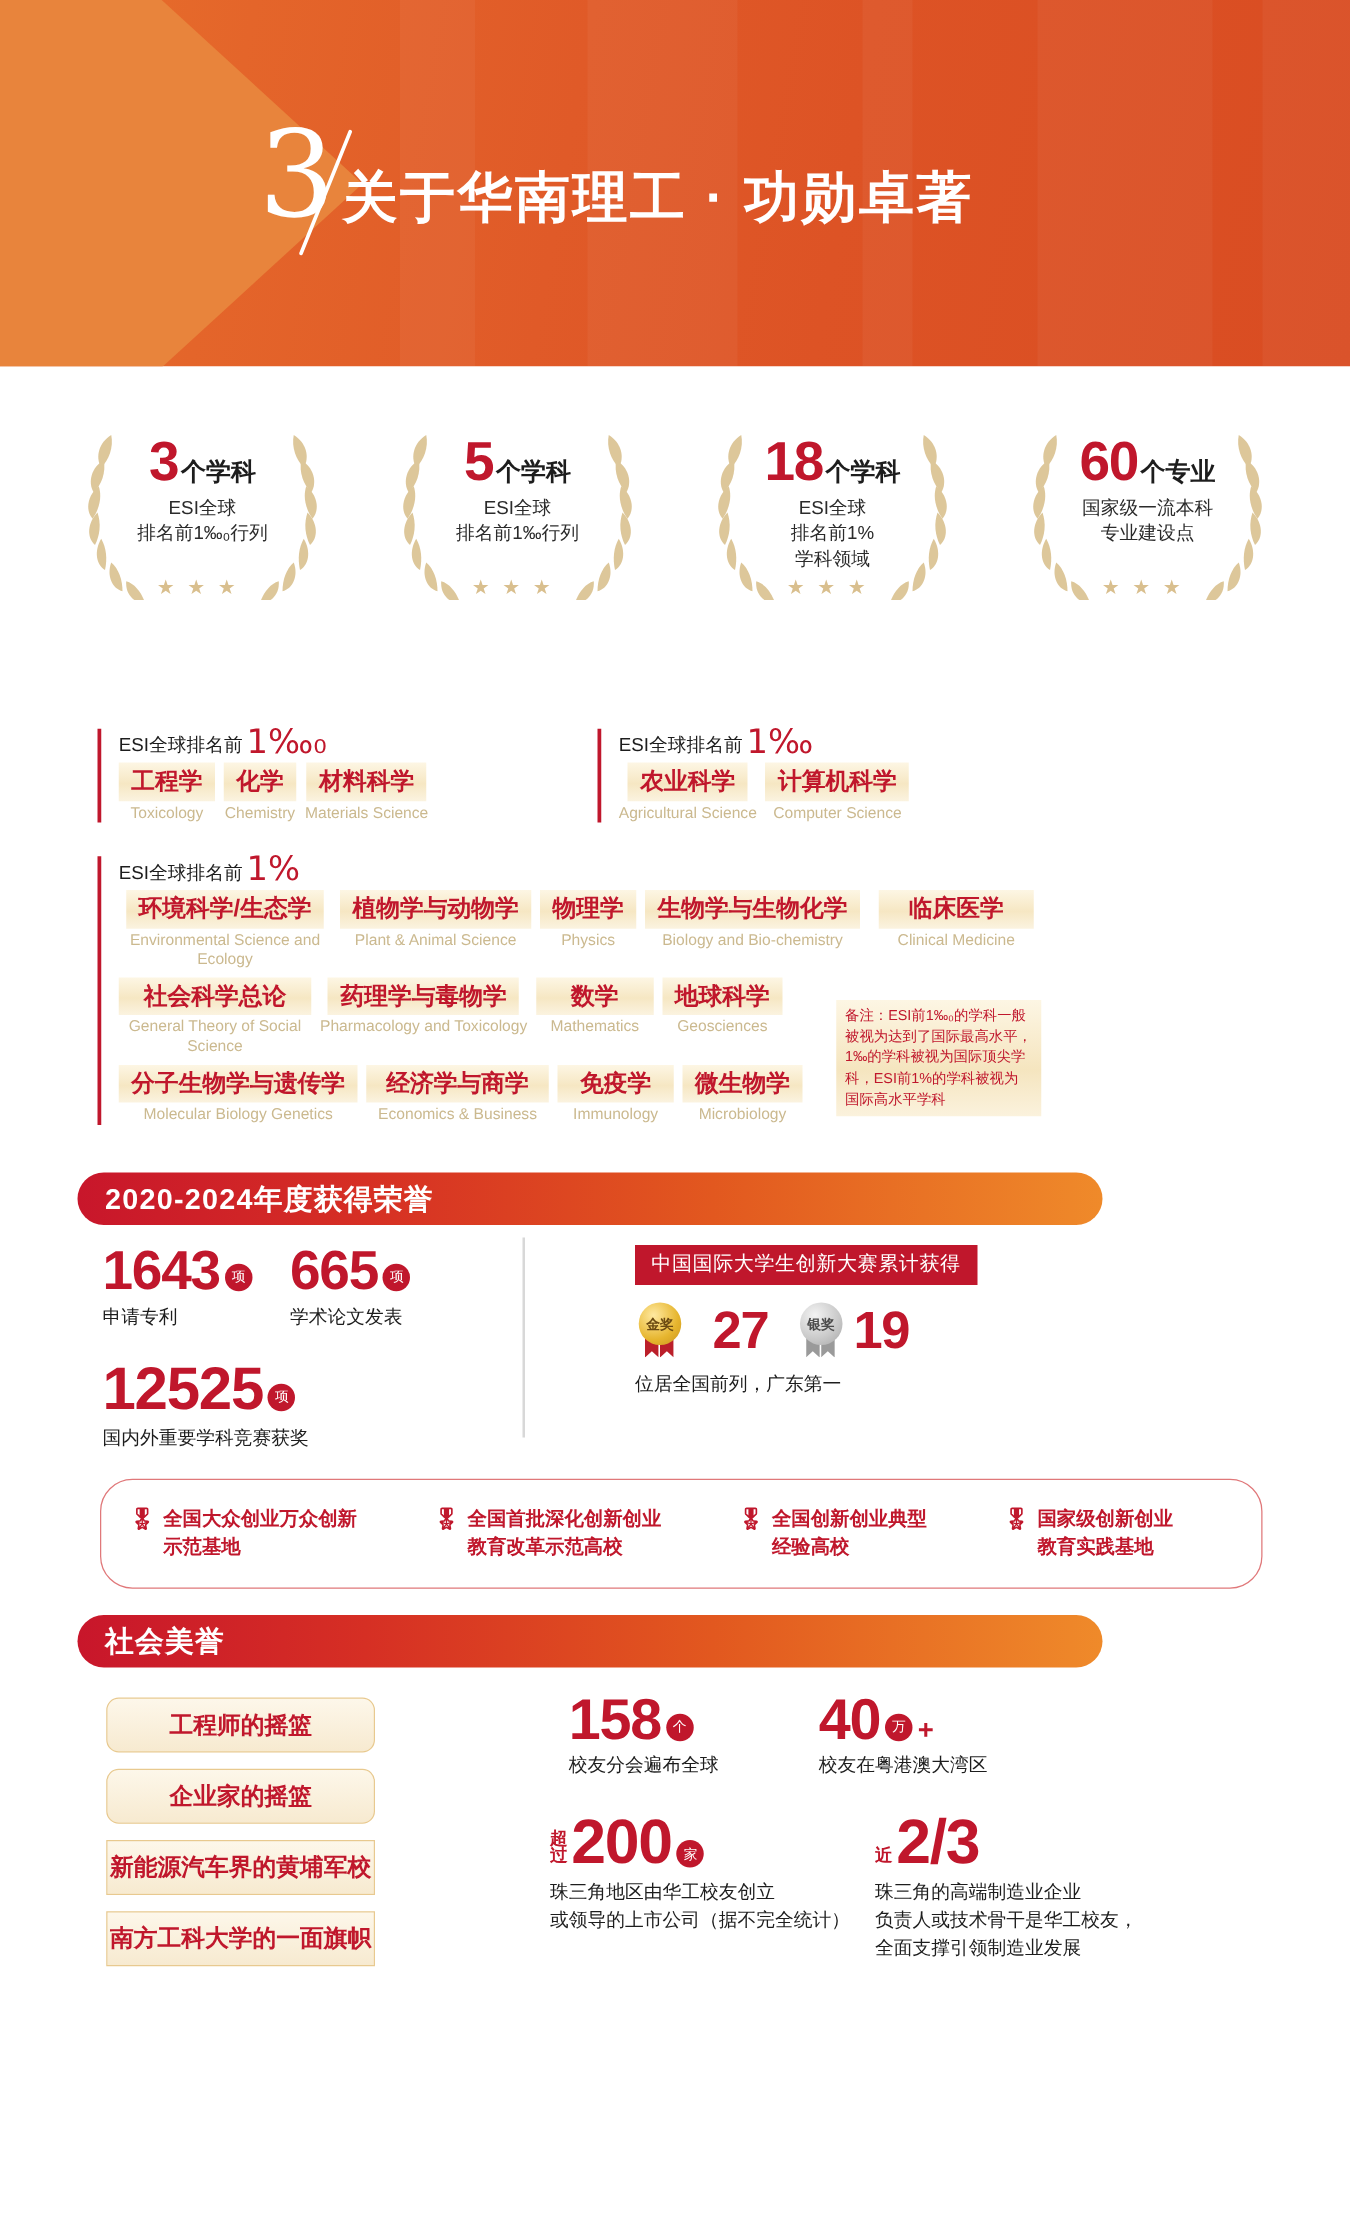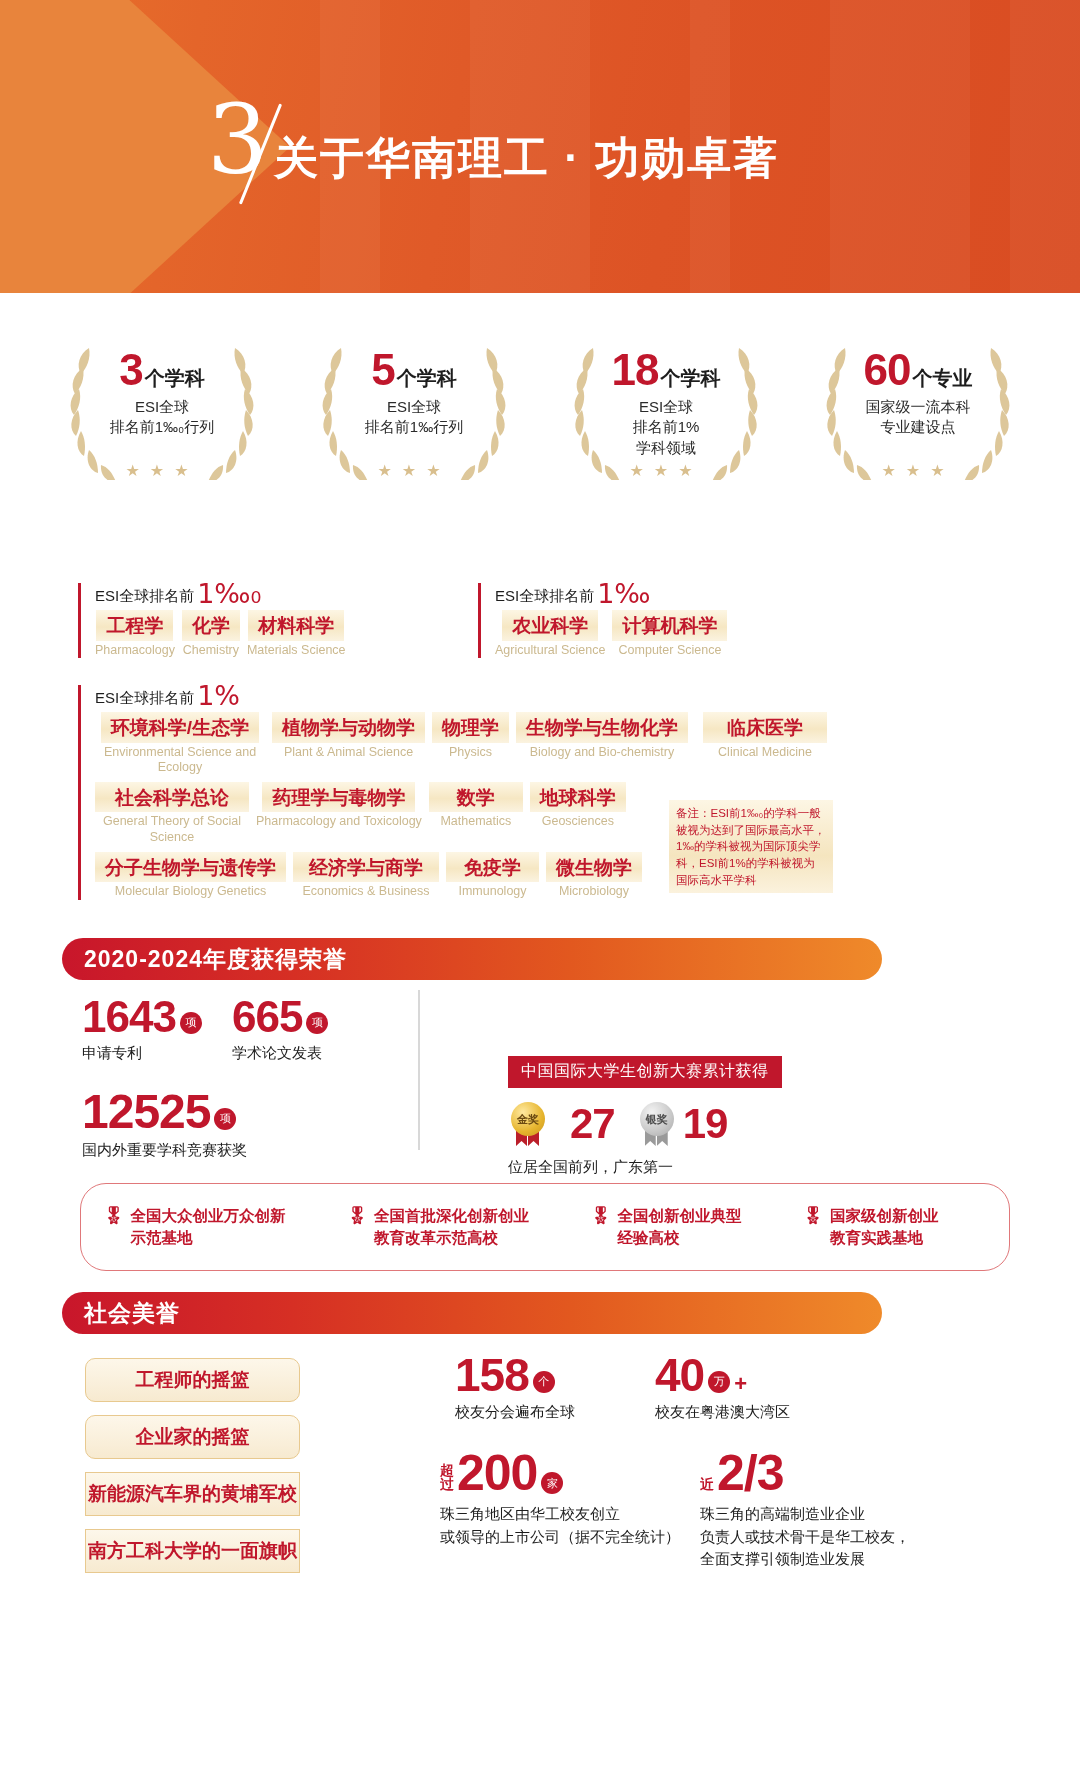--- a/index.html
+++ b/index.html
@@ -291,21 +291,21 @@
   </div>
 
   <div class="esi-block" style="left:78px; top:583px;">
     <div class="esi-label">
       <span>ESI全球排名前</span>
       <span class="pct">1‰₀</span>
     </div>
     <div class="chips">
       <div class="chip-wrap">
         <div class="chip"><span class="chip-cn">工程学</span></div>
-        <div class="chip-en">Pharmacology</div>
+        <div class="chip-en">Toxicology</div>
       </div>
       <div class="chip-wrap">
         <div class="chip"><span class="chip-cn">化学</span></div>
         <div class="chip-en">Chemistry</div>
       </div>
       <div class="chip-wrap">
         <div class="chip"><span class="chip-cn">材料科学</span></div>
         <div class="chip-en">Materials Science</div>
       </div>
     </div>
@@ -412,21 +412,21 @@
     <div><span class="stat-num" style="font-size:44px">665</span><span class="unit-badge">项</span></div>
     <div class="stat-cap">学术论文发表</div>
   </div>
   <div style="position:absolute; left:82px; top:1088px;">
     <div><span class="stat-num" style="font-size:48px">12525</span><span class="unit-badge">项</span></div>
     <div class="stat-cap">国内外重要学科竞赛获奖</div>
   </div>
 
   <div class="divider-v" style="left:418px; top:990px; height:160px;"></div>
 
-  <div style="position:absolute; left:508px; top:1056px;">
+  <div style="position:absolute; left:508px; top:996px;">
     <div class="cmp-title">中国国际大学生创新大赛累计获得</div>
     <div style="display:flex; align-items:center; gap:22px; margin-top:14px;">
       <div style="display:flex;align-items:center;">
         <span class="medal gold">
           <span class="rb-l"></span>
             <span class="rb-r"></span>
           <span class="disc">金奖</span>
         </span>
         <span class="stat-num" style="font-size:42px;margin-left:22px">27</span>
       </div>

